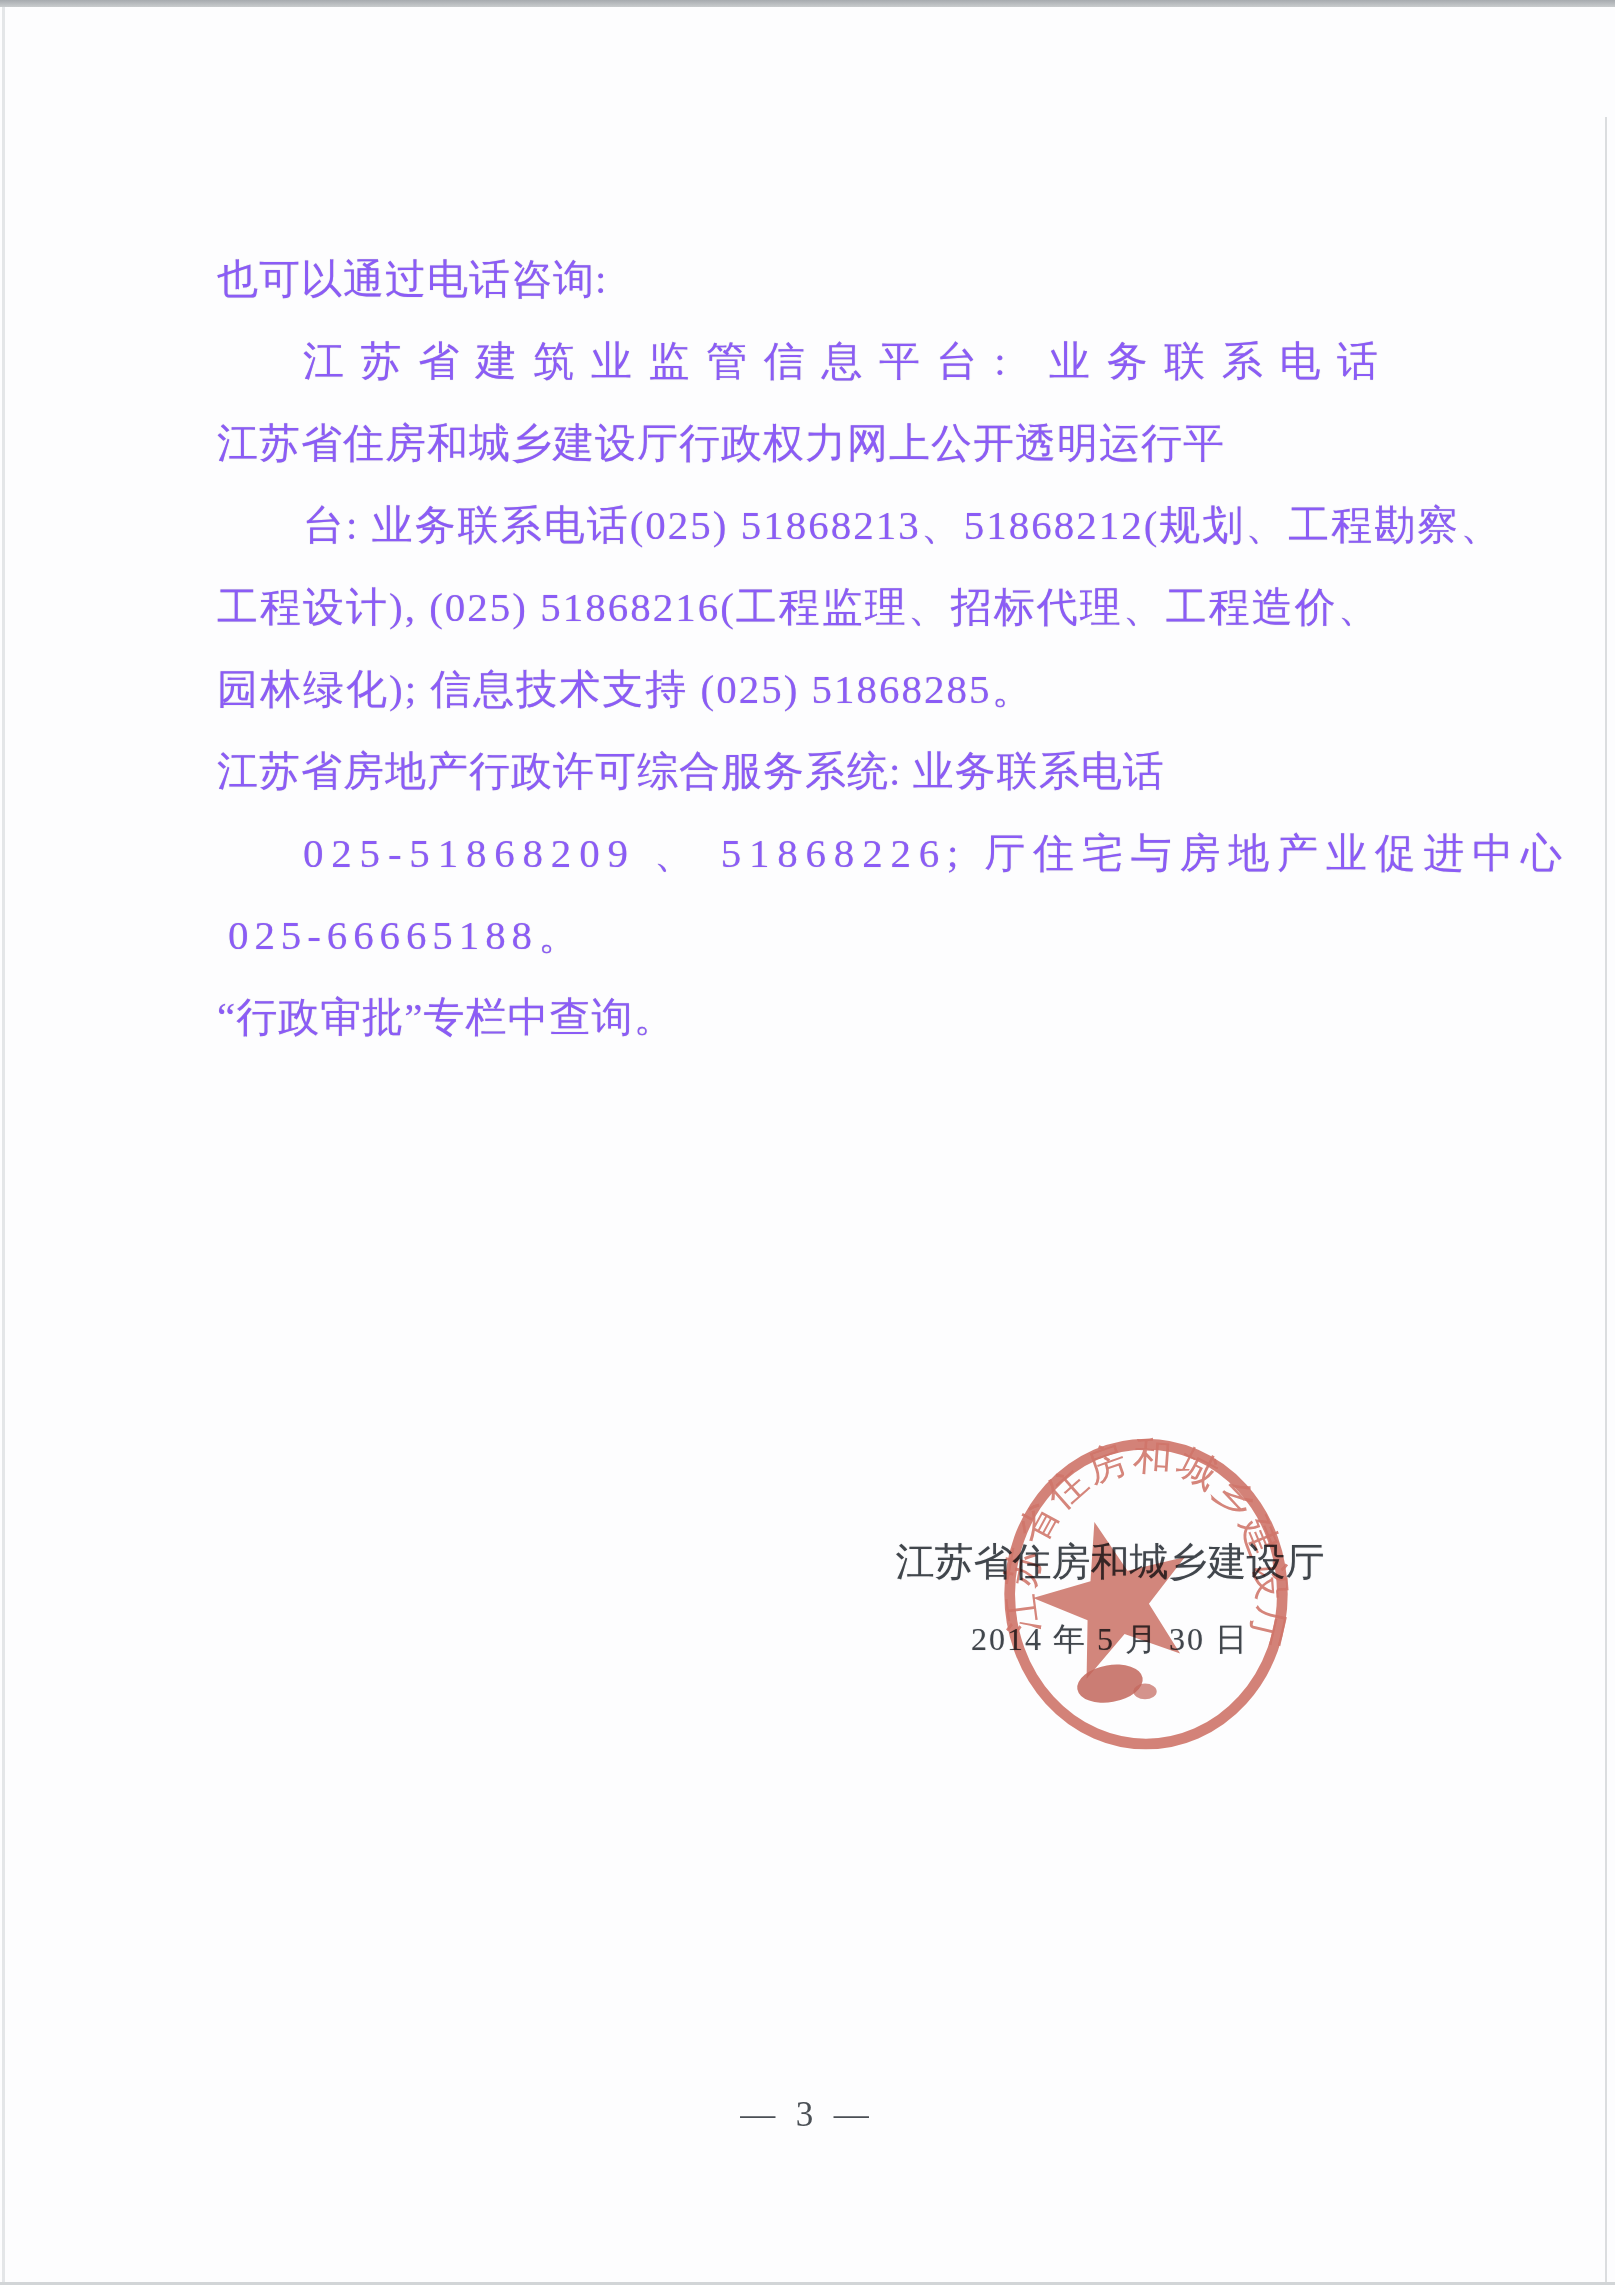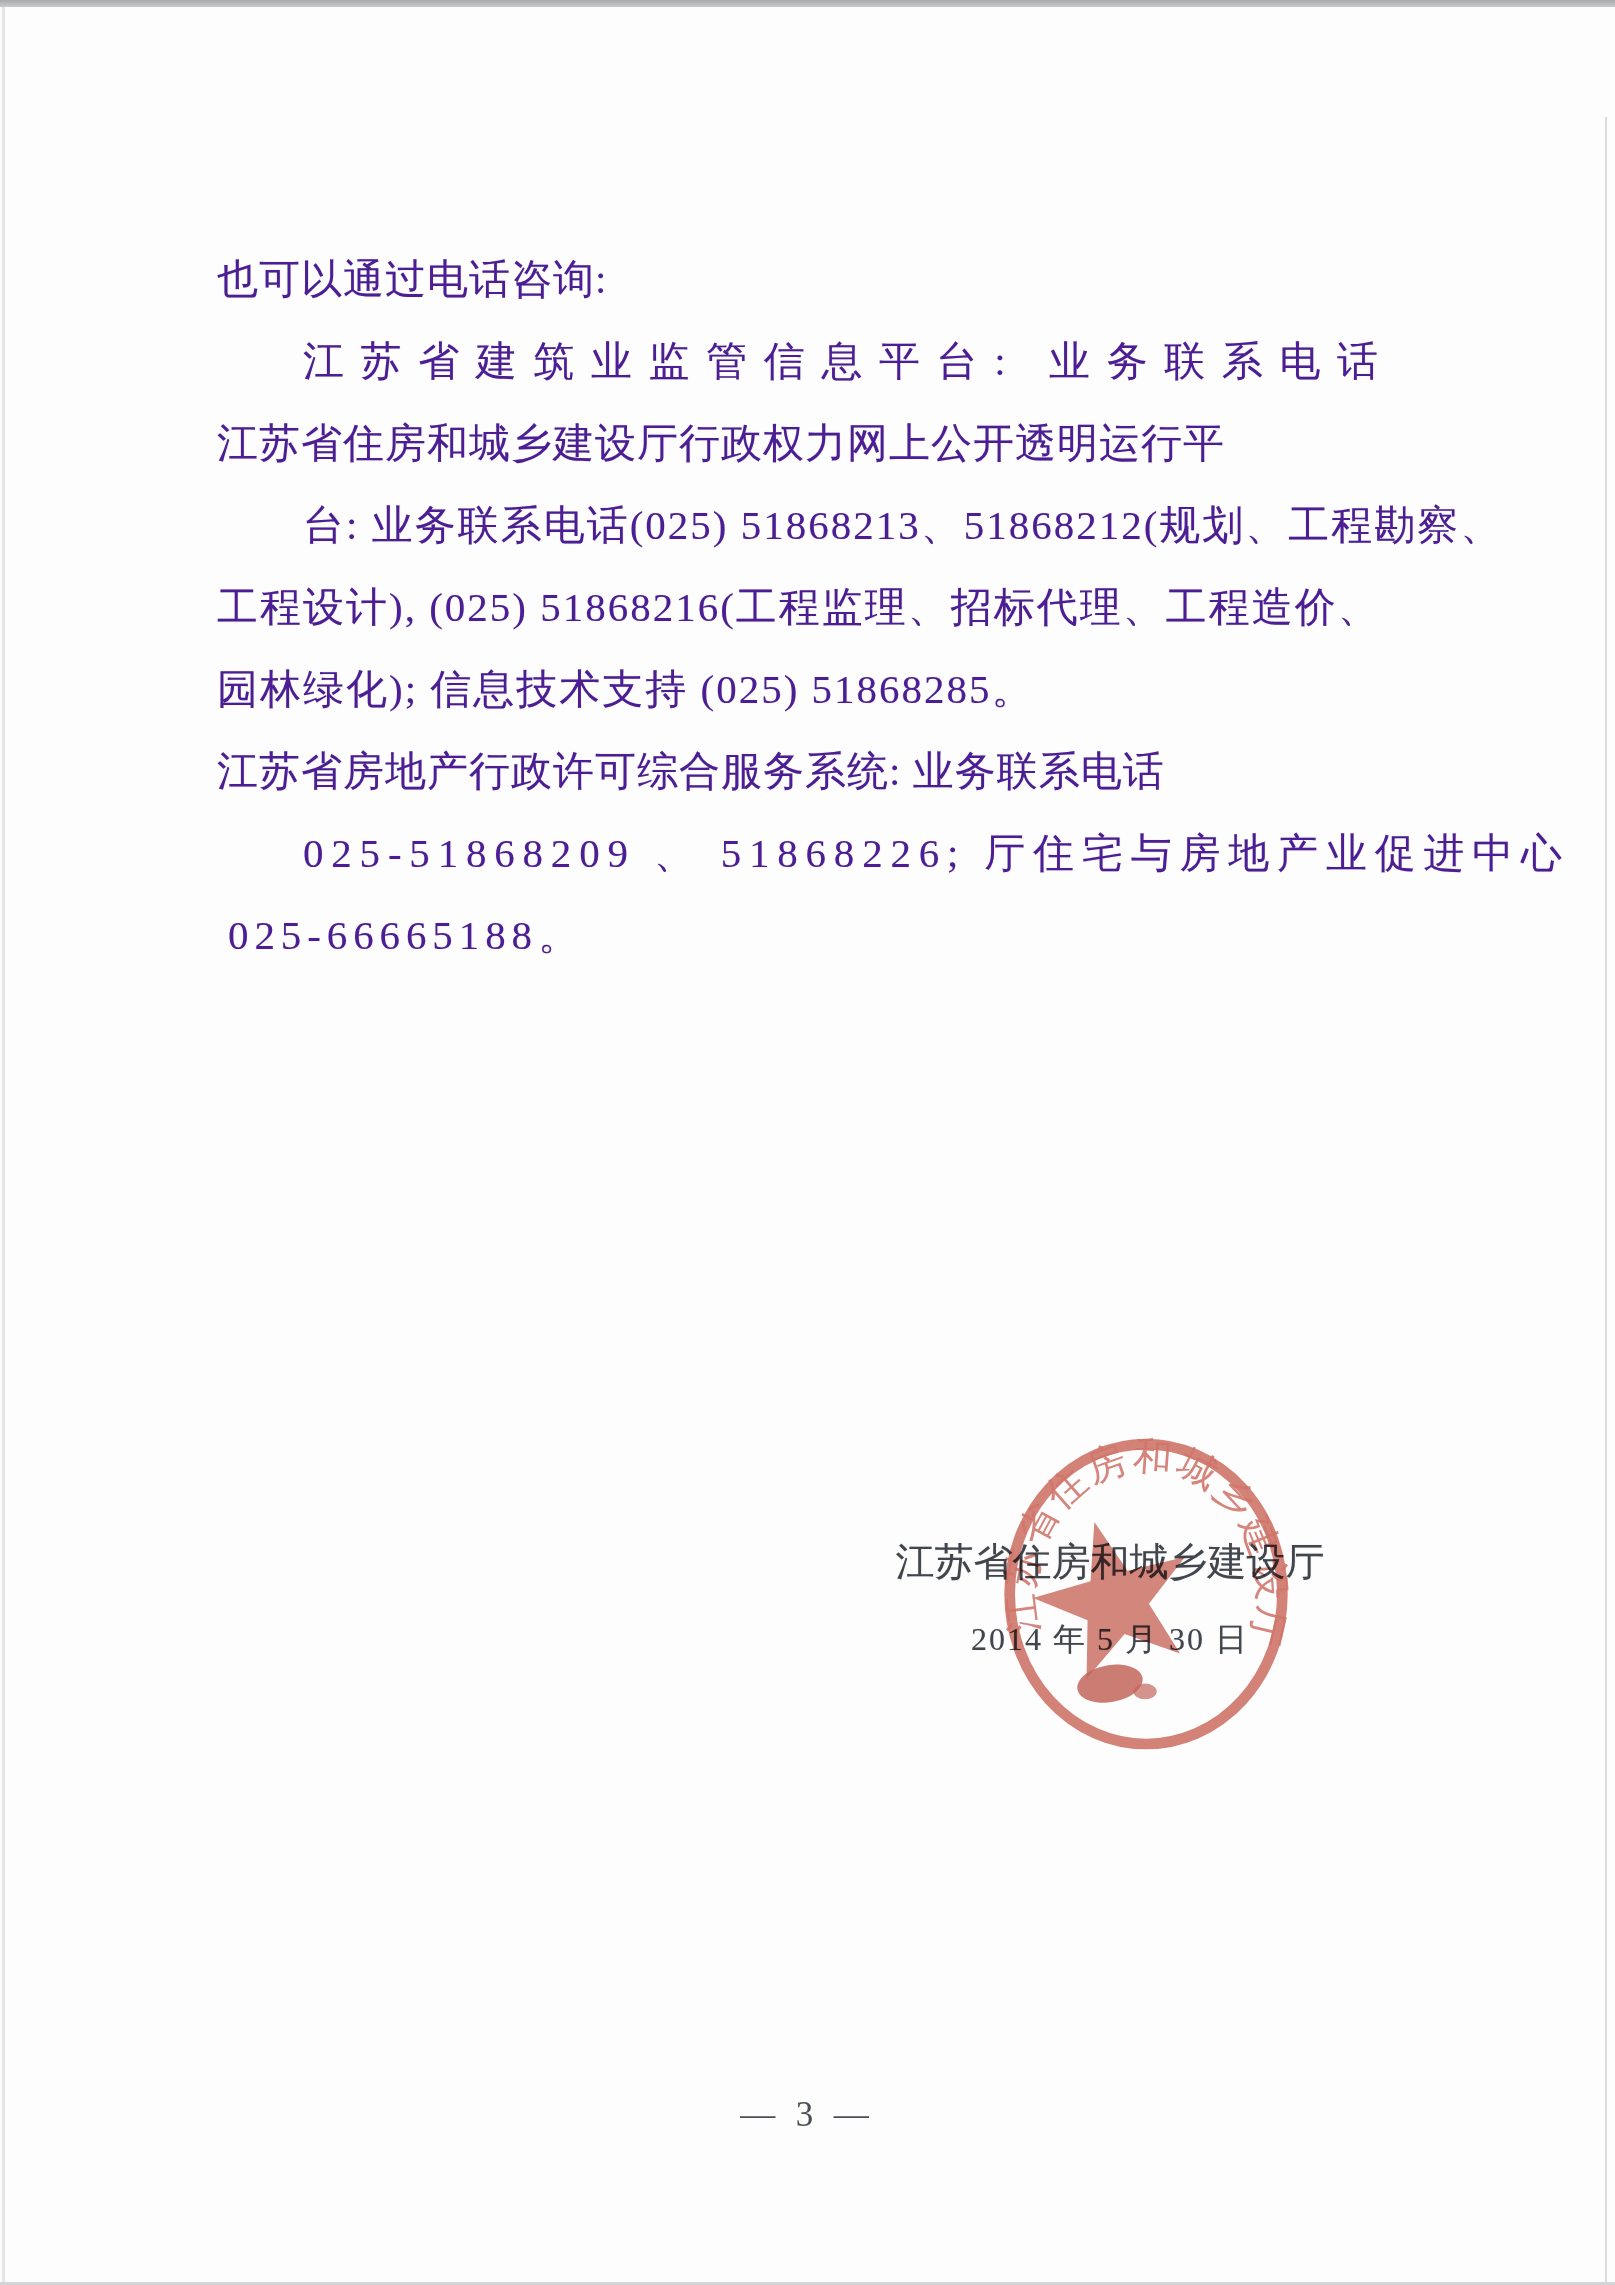--- a/index.html
+++ b/index.html
@@ -14,21 +14,21 @@
   .scan-edge-left{position:absolute;left:2px;top:6.8px;width:2.9px;height:2279px;
     background:#e4e6e8;}
   .scan-edge-right{position:absolute;left:1605px;top:117px;width:2px;height:2169px;
     background:#dbdddf;}
   .scan-edge-bottom{position:absolute;left:0;top:2282px;width:1615px;height:3.9px;
     background:#d2d5d7;}
 
   
   .doc-body{
     position:absolute;left:217px;top:238px;width:1209px;
-    font-size:41px;line-height:82px;color:#4c1d95;
+    font-size:41px;line-height:82px;color:#8b5cf6;
     letter-spacing:1px;
     text-shadow:0 0 1px rgba(65,70,76,.35);
   }
   .body-line{white-space:nowrap;}
   .body-line:nth-child(2){text-indent:86px;letter-spacing:16.6px;}
   .body-line:nth-child(4){text-indent:86px;letter-spacing:2px;}
   .body-line:nth-child(5){letter-spacing:2px;}
   .body-line:nth-child(6){letter-spacing:2px;}
   .body-line:nth-child(8){text-indent:86px;letter-spacing:7.8px;}
   .body-line:nth-child(9){letter-spacing:5.9px;margin-left:11px;}
@@ -66,20 +66,21 @@
 <div class="doc-body">
   <div class="body-line">也可以通过电话咨询:</div>
   <div class="body-line">江苏省建筑业监管信息平台: 业务联系电话</div>
   <div class="body-line">江苏省住房和城乡建设厅行政权力网上公开透明运行平</div>
   <div class="body-line">台: 业务联系电话(025) 51868213、51868212(规划、工程勘察、</div>
   <div class="body-line">工程设计), (025) 51868216(工程监理、招标代理、工程造价、</div>
   <div class="body-line">园林绿化); 信息技术支持 (025) 51868285。</div>
   <div class="body-line">江苏省房地产行政许可综合服务系统: 业务联系电话</div>
   <div class="body-line">025-51868209 、 51868226; 厅住宅与房地产业促进中心</div>
   <div class="body-line">025-66665188。</div>
+  <div class="body-line">“行政审批”专栏中查询。</div>
 </div>
 
 <div class="signature">
   <div class="org">江苏省住房和城乡建设厅</div>
   <div class="date">2014 年 5 月 30 日</div>
 </div>
 
 <svg class="seal" viewBox="0 0 306 334" xmlns="http://www.w3.org/2000/svg">
 
   <ellipse cx="153" cy="166" rx="140" ry="154" fill="none" stroke="#cd695c" stroke-width="11" opacity="0.9"></ellipse>

